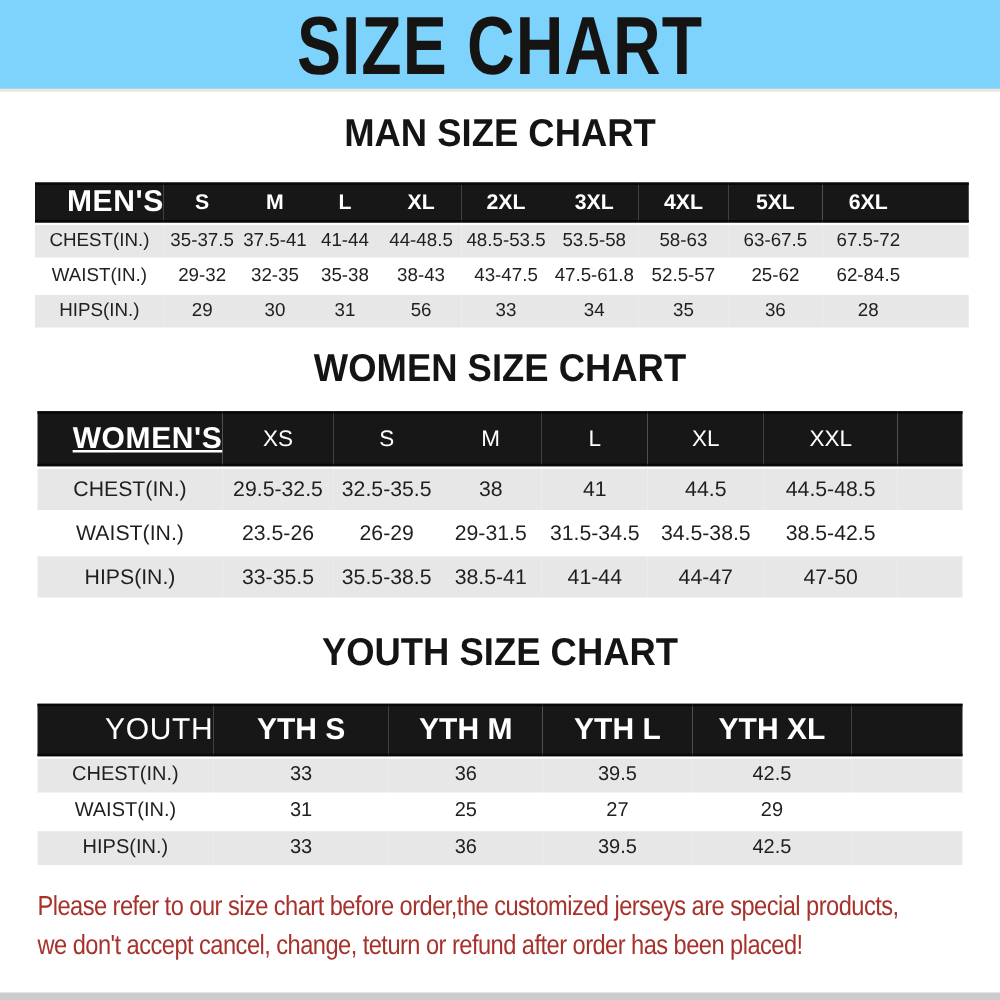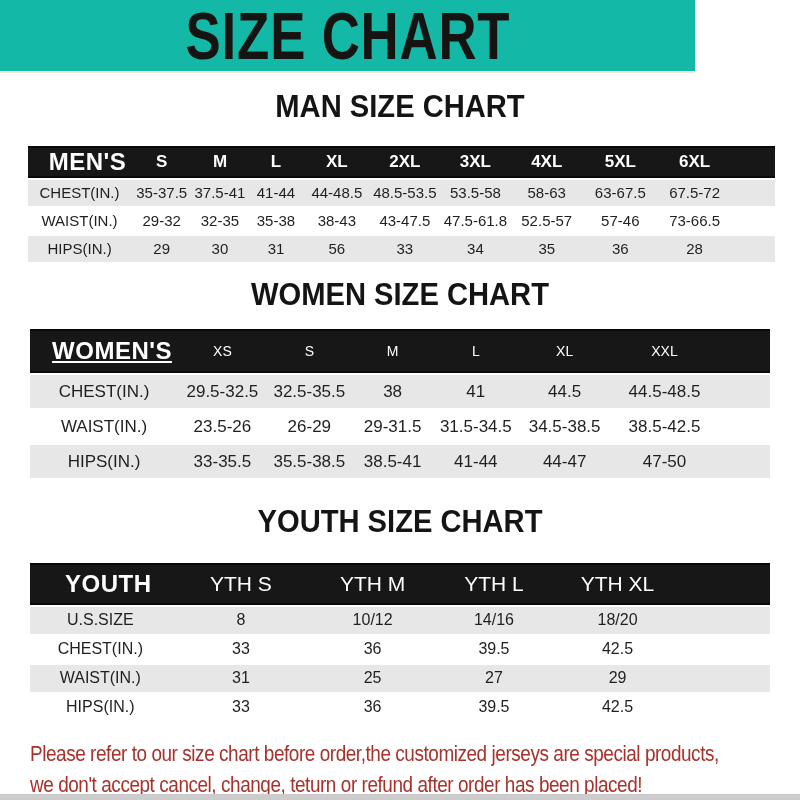--- a/index.html
+++ b/index.html
@@ -5,21 +5,21 @@
   html, body { margin: 0; padding: 0; }
   body {
     width: 800px; height: 800px; position: relative;
     background: #ffffff; overflow: hidden;
     font-family: "Liberation Sans", sans-serif;
     -webkit-font-smoothing: antialiased;
   }
 
   
   .banner {
-    width: 695px; height: 71px; background: #14b8a6;
+    width: 800px; height: 71px; background: #7dd3fc;
     display: flex; align-items: center; justify-content: center;
     border-bottom: 2px solid #f3e6d6;
   }
   .banner-title {
     font-size: 66px; font-weight: bold; color: #161412;
     letter-spacing: 1px; line-height: 1;
     transform: scaleX(0.80); transform-origin: center;
     white-space: nowrap;
   }
 
@@ -43,43 +43,43 @@
   table.size-table td, table.size-table th {
     overflow: hidden; white-space: nowrap;
     vertical-align: middle; text-align: center;
     padding: 0;
   }
   table.size-table thead th {
     background: #171717; color: #ffffff;
     border-top: 2px solid #090909; border-bottom: 2px solid #090909;
   }
   table.size-table thead th.corner {
-    text-align: center; padding-left: 16px;
+    text-align: right; padding-left: 16px;
     font-weight: bold; letter-spacing: 0.5px;
   }
   table.size-table tbody tr:nth-child(odd)  td { background: #e7e7e7; }
   table.size-table tbody tr:nth-child(even) td { background: #ffffff; }
   table.size-table tbody td { color: #1f1f1f; }
 
   
   table.men   { width: 747px; margin-top: 20px; }
   table.men   thead th { height: 28px; font-size: 17px; font-weight: bold; }
   table.men   thead th.corner { font-size: 24px; }
   table.men   tbody td { height: 26px; font-size: 15px; }
 
   
   table.women { width: 740px; margin-left: 30px; margin-top: 16px; }
-  table.women thead th { height: 40px; font-size: 14px; font-weight: normal; }
+  table.women thead th { height: 40px; font-size: 18px; font-weight: normal; }
   table.women thead th.corner { font-size: 24px; font-weight: bold; text-decoration: underline; }
   table.women tbody td { height: 33px; font-size: 17px; }
 
   
   table.youth { width: 740px; margin-left: 30px; margin-top: 22px; }
-  table.youth thead th { height: 38px; font-size: 21px; font-weight: normal; }
-  table.youth thead th.corner { font-size: 24px; font-weight: bold; margin-left: 17px; }
+  table.youth thead th { height: 38px; font-size: 24px; font-weight: bold; }
+  table.youth thead th.corner { font-size: 24px; font-weight: normal; margin-left: 17px; }
   table.youth tbody td { height: 27px; font-size: 16px; }
 
   
   .disclaimer {
     margin: 15px 0 0 30px; color: #a7322c;
     font-size: 22px; letter-spacing: -0.5px; line-height: 31px;
   }
   .disclaimer-line {
     transform: scaleX(0.86); transform-origin: left center;
     white-space: nowrap;
@@ -144,22 +144,22 @@
       </tr>
       <tr>
         <td>WAIST(IN.)</td>
         <td>29-32</td>
         <td>32-35</td>
         <td>35-38</td>
         <td>38-43</td>
         <td>43-47.5</td>
         <td>47.5-61.8</td>
         <td>52.5-57</td>
-        <td>57-46</td>
-        <td>73-66.5</td>
+        <td>25-62</td>
+        <td>62-84.5</td>
         <td></td>
       </tr>
       <tr>
         <td>HIPS(IN.)</td>
         <td>29</td>
         <td>30</td>
         <td>31</td>
         <td>56</td>
         <td>33</td>
         <td>34</td>
@@ -244,28 +244,20 @@
         <th class="corner">YOUTH</th>
         <th>YTH S</th>
         <th>YTH M</th>
         <th>YTH L</th>
         <th>YTH XL</th>
         <th></th>
       </tr>
     </thead>
     <tbody>
       <tr>
-        <td>U.S.SIZE</td>
-        <td>8</td>
-        <td>10/12</td>
-        <td>14/16</td>
-        <td>18/20</td>
-        <td></td>
-      </tr>
-      <tr>
         <td>CHEST(IN.)</td>
         <td>33</td>
         <td>36</td>
         <td>39.5</td>
         <td>42.5</td>
         <td></td>
       </tr>
       <tr>
         <td>WAIST(IN.)</td>
         <td>31</td>

